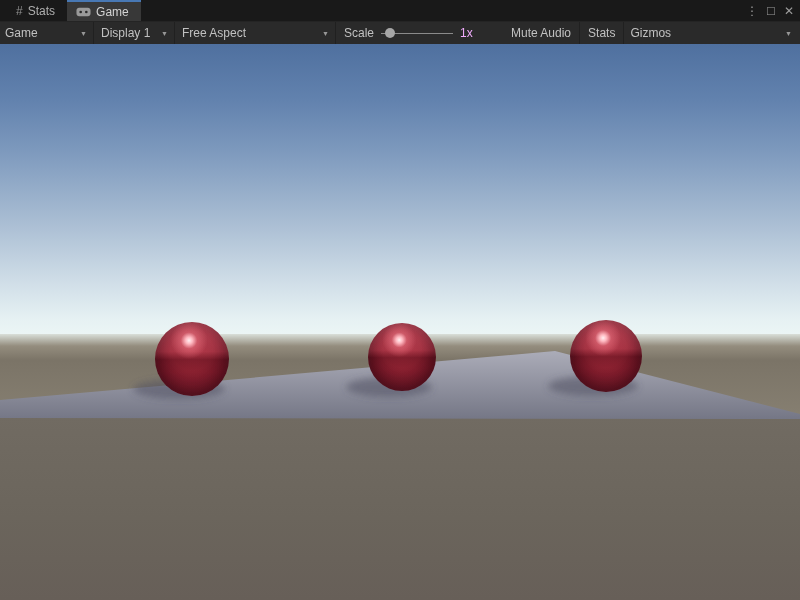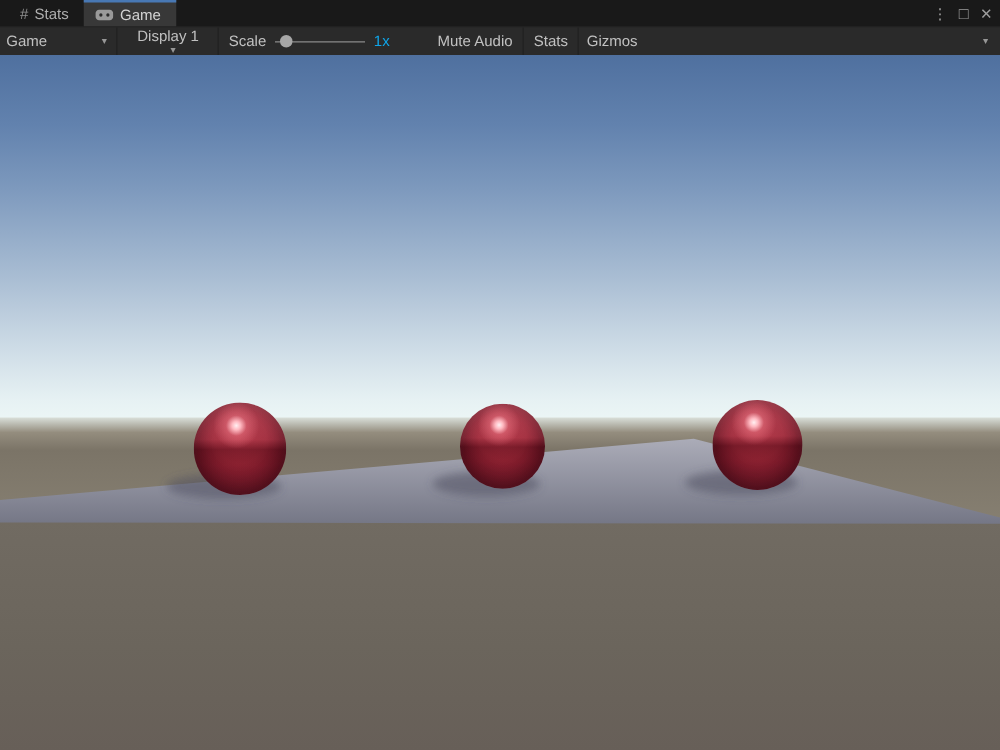--- a/index.html
+++ b/index.html
@@ -35,30 +35,30 @@
     height:23px; background:#2a2a2a; display:flex; align-items:stretch;
     font-size:12px; color:#c1c1c1; flex:0 0 auto; border-top:1px solid #242424;
   }
   .tb-item {
     display:flex; align-items:center; border-right:1px solid #202020;
     padding:0 6px; white-space:nowrap; cursor:default;
   }
   .dd { justify-content:space-between; }
   .dd .arrow { color:#979797; font-size:7px; margin-left:8px; }
   .dd-game     { width:94px; padding-left:5px; }
-  .dd-display  { width:81px; padding-left:7px;flex-direction:column; }
+  .dd-display  { width:81px; padding-left:7px; }
   .dd-aspect   { width:161px; padding-left:7px; }
   .scale-group { width:167px; border-right:none; gap:7px; padding-left:8px;text-align:right; }
   .slider { position:relative; width:72px; height:12px; flex:0 0 auto; }
   .slider .track { position:absolute; left:0; right:0; top:5.5px; height:1.5px; background:#8a8a8a; }
   .slider .knob  {
     position:absolute; left:4px; top:1px; width:10px; height:10px;
     border-radius:50%; background:#a6a6a6;
   }
-  .scale-value { color:#0ea5e9; }
+  .scale-value { color:#f0abfc; }
   .dd-playmode { width:116px; color:#6c6c6c; border-left:1px solid #202020; margin-left:-1px; }
   .dd-playmode .arrow { color:#5c5c5c; }
   .btn { padding:0 8px;text-align:center; }
   .dd-gizmos { border-right:none; flex:1; justify-content:space-between; padding-right:8px;text-align:right; }
 
   
   .viewport { position:relative; width:800px; height:556px; overflow:hidden; flex:1; }
   .sky {
     position:absolute; left:0; top:0; width:800px; height:296px;
     background:linear-gradient(180deg,
@@ -113,20 +113,24 @@
 
   <div class="toolbar">
     <div class="tb-item dd dd-game">
       <span>Game</span>
       <span class="arrow">▼</span>
     </div>
     <div class="tb-item dd dd-display">
       <span>Display 1</span>
       <span class="arrow">▼</span>
     </div>
+    <div class="tb-item dd dd-aspect">
+      <span>Free Aspect</span>
+      <span class="arrow">▼</span>
+    </div>
     <div class="tb-item scale-group">
       <span>Scale</span>
       <span class="slider">
         <span class="track"></span>
         <span class="knob"></span>
       </span>
       <span class="scale-value">1x</span>
     </div>
     <div class="tb-item btn">
       <span>Mute Audio</span>

